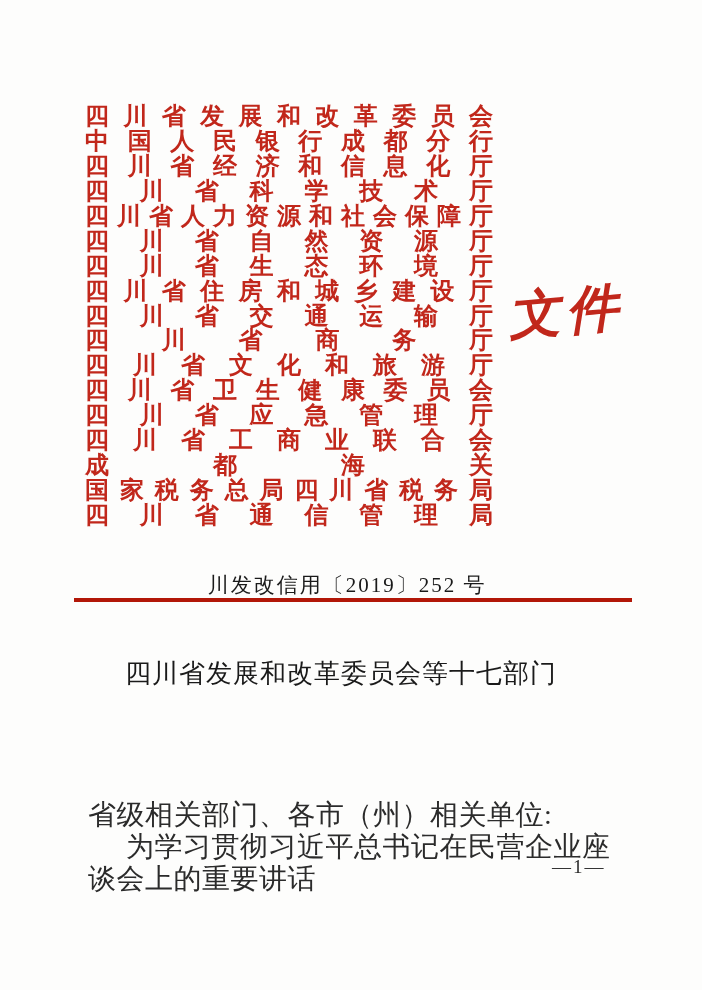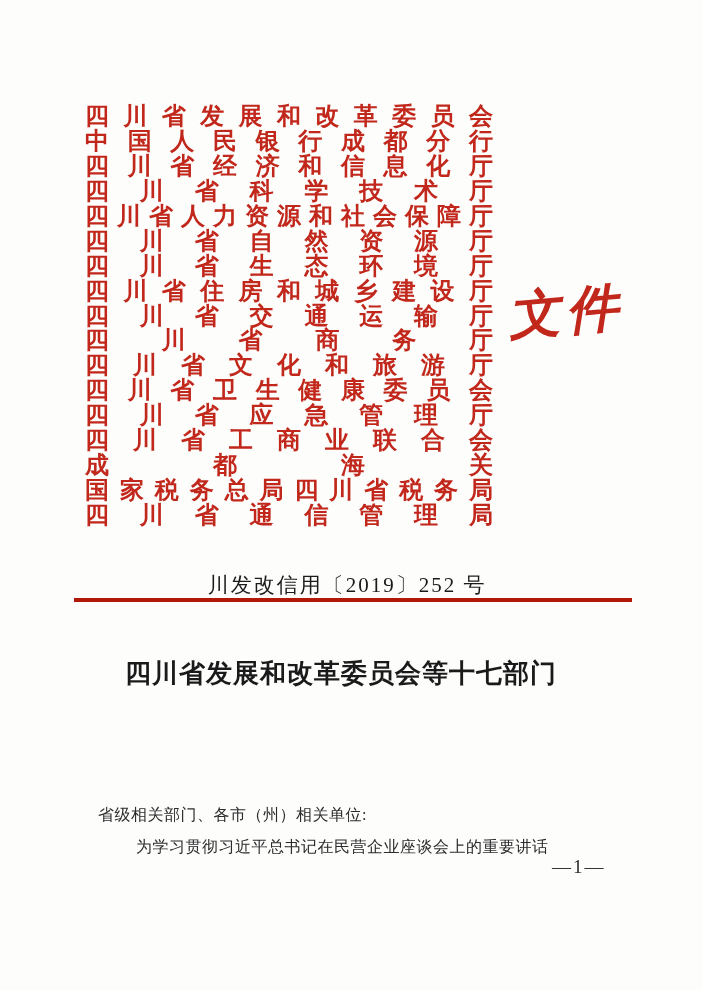--- a/index.html
+++ b/index.html
@@ -72,30 +72,30 @@
     background:var(--rule_red);
   }
   
   .title{
     position:absolute;
     left:0;top:655px;
     width:682px;
     text-align:center;
     font-size:26px;
     line-height:37px;
-    font-weight:700;
+    font-weight:400;
     color:var(--title_black);
     letter-spacing:1px;
   }
   
   .body-block{
     position:absolute;
-    left:98px;top:799px;
+    left:88px;top:799px;
     width:530px;
-    font-size:16px;
+    font-size:28px;
     line-height:32px;
     letter-spacing:0.5px;
     color:var(--body_black);
   }
   .body-paragraph{
     text-indent:38px;
   }
   
   .page-number{
     position:absolute;

